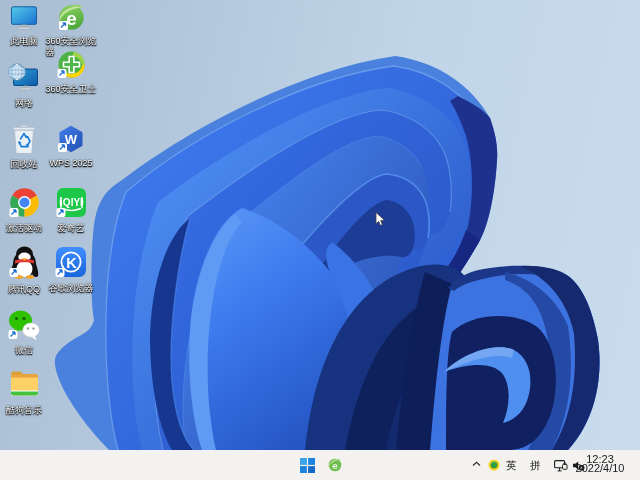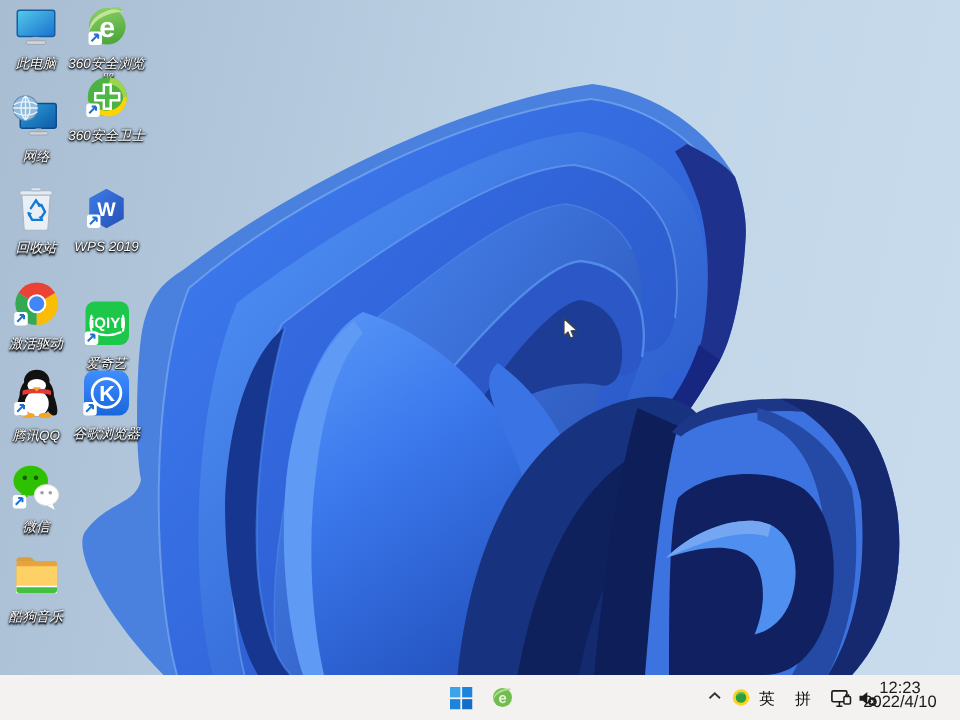--- a/index.html
+++ b/index.html
@@ -1,19 +1,19 @@
 <!DOCTYPE html>
 <html><head>
 <meta charset="utf-8">
 <style>
 html,body{margin:0;padding:0;width:640px;height:480px;overflow:hidden;font-family:"Liberation Sans",sans-serif;background:#fff;}
 #desk{position:absolute;left:0;top:0;width:640px;height:450px;background:linear-gradient(102deg,#a8bdd2 0%,#b3c8dc 28%,#c0d5e7 58%,#c9dcee 100%);}
 #wall{position:absolute;left:0;top:0;}
 .ic{position:absolute;width:60px;display:flex;flex-direction:column;align-items:center;}
-.lb{margin-top:1px;font-size:9px;line-height:11px;color:#fff;text-align:center;text-shadow:0 1px 1px #000,0 0 1.5px #000,0 1px 2px rgba(0,0,0,.9);white-space:pre-line;font-style:italic;}
+.lb{margin-top:1px;font-size:9px;line-height:11px;color:#fff;text-shadow:0 1px 1px #000,0 0 1.5px #000,0 1px 2px rgba(0,0,0,.9);white-space:pre-line;}
 .g{position:relative;}
 #bar{position:absolute;left:0;top:450px;width:640px;height:30px;background:#f3f2f0;}
 </style>
 </head>
 <body>
 <div id="desk"></div>
 <svg id="wall" width="640" height="450" viewBox="0 0 640 450">
 <defs>
 <linearGradient id="cpet" x1="0" y1="0" x2=".55" y2="1">
   <stop offset="0" stop-color="#5c9af8"></stop>
@@ -167,35 +167,35 @@
           <linearGradient id="wps" x1="0" y1="0" x2="1" y2="1">
             <stop offset="0" stop-color="#3e7de8"></stop>
             <stop offset="1" stop-color="#2550b4"></stop>
           </linearGradient>
         </defs>
   <path d="M14,0.8 L25.5,7.2 L25.5,20.8 L14,27.2 L2.5,20.8 L2.5,7.2 Z" fill="url(#wps)"></path>
   <text x="14" y="18.8" font-size="13" font-weight="bold" fill="#fff" text-anchor="middle" font-family="Liberation Sans">W</text>
   <rect x="1" y="18" width="9" height="9" rx="2" fill="#fff"></rect>
   <path d="M3,24.5 L7.5,20 M7.5,20 L4.6,20 M7.5,20 L7.5,22.9" stroke="#1d6fd1" stroke-width="1.3" fill="none"></path>
  </svg></div>
- <div class="lb">WPS 2019</div>
+ <div class="lb">WPS 2025</div>
 </div>
 <div class="ic" style="left:-6px;top:187px;">
  <div class="g"><svg width="31" height="31" viewBox="0 0 31 31">
   <path d="M15.5,15.5 L27.8,8.4 A14.2,14.2 0 0 0 3.2,8.4 Z" fill="#ea4335"></path>
   <path d="M15.5,15.5 L3.2,8.4 A14.2,14.2 0 0 0 15.5,29.7 Z" fill="#34a853"></path>
   <path d="M15.5,15.5 L15.5,29.7 A14.2,14.2 0 0 0 27.8,8.4 Z" fill="#fbbc05"></path>
   <circle cx="15.5" cy="15.5" r="6.4" fill="#fff"></circle>
   <circle cx="15.5" cy="15.5" r="5" fill="#4285f4"></circle>
   <rect x="0.5" y="21" width="9" height="9" rx="2" fill="#fff"></rect>
   <path d="M2.5,27.5 L7,23 M7,23 L4.1,23 M7,23 L7,25.9" stroke="#1d6fd1" stroke-width="1.3" fill="none"></path>
  </svg></div>
  <div class="lb">激活驱动</div>
 </div>
-<div class="ic" style="left:41px;top:200px;">
+<div class="ic" style="left:41px;top:187px;">
  <div class="g"><svg width="31" height="31" viewBox="0 0 31 31">
   <rect x="1" y="1" width="29" height="29" rx="6" fill="#1cc749"></rect>
   <text x="15.5" y="18.6" font-size="10" font-weight="bold" fill="#fff" text-anchor="middle" font-family="Liberation Sans">iQIYI</text>
   <path d="M5,10.5 C4.2,13.5 4.2,17.5 5,20.5 M26,10.5 C26.8,13.5 26.8,17.5 26,20.5 M6.5,21.5 Q15.5,25.5 24.5,21.5" fill="none" stroke="#fff" stroke-width="1.4" stroke-linecap="round"></path>
   <rect x="0.5" y="21" width="9" height="9" rx="2" fill="#fff"></rect>
   <path d="M2.5,27.5 L7,23 M7,23 L4.1,23 M7,23 L7,25.9" stroke="#1d6fd1" stroke-width="1.3" fill="none"></path>
  </svg></div>
  <div class="lb">爱奇艺</div>
 </div>
 <div class="ic" style="left:-6px;top:246px;">

